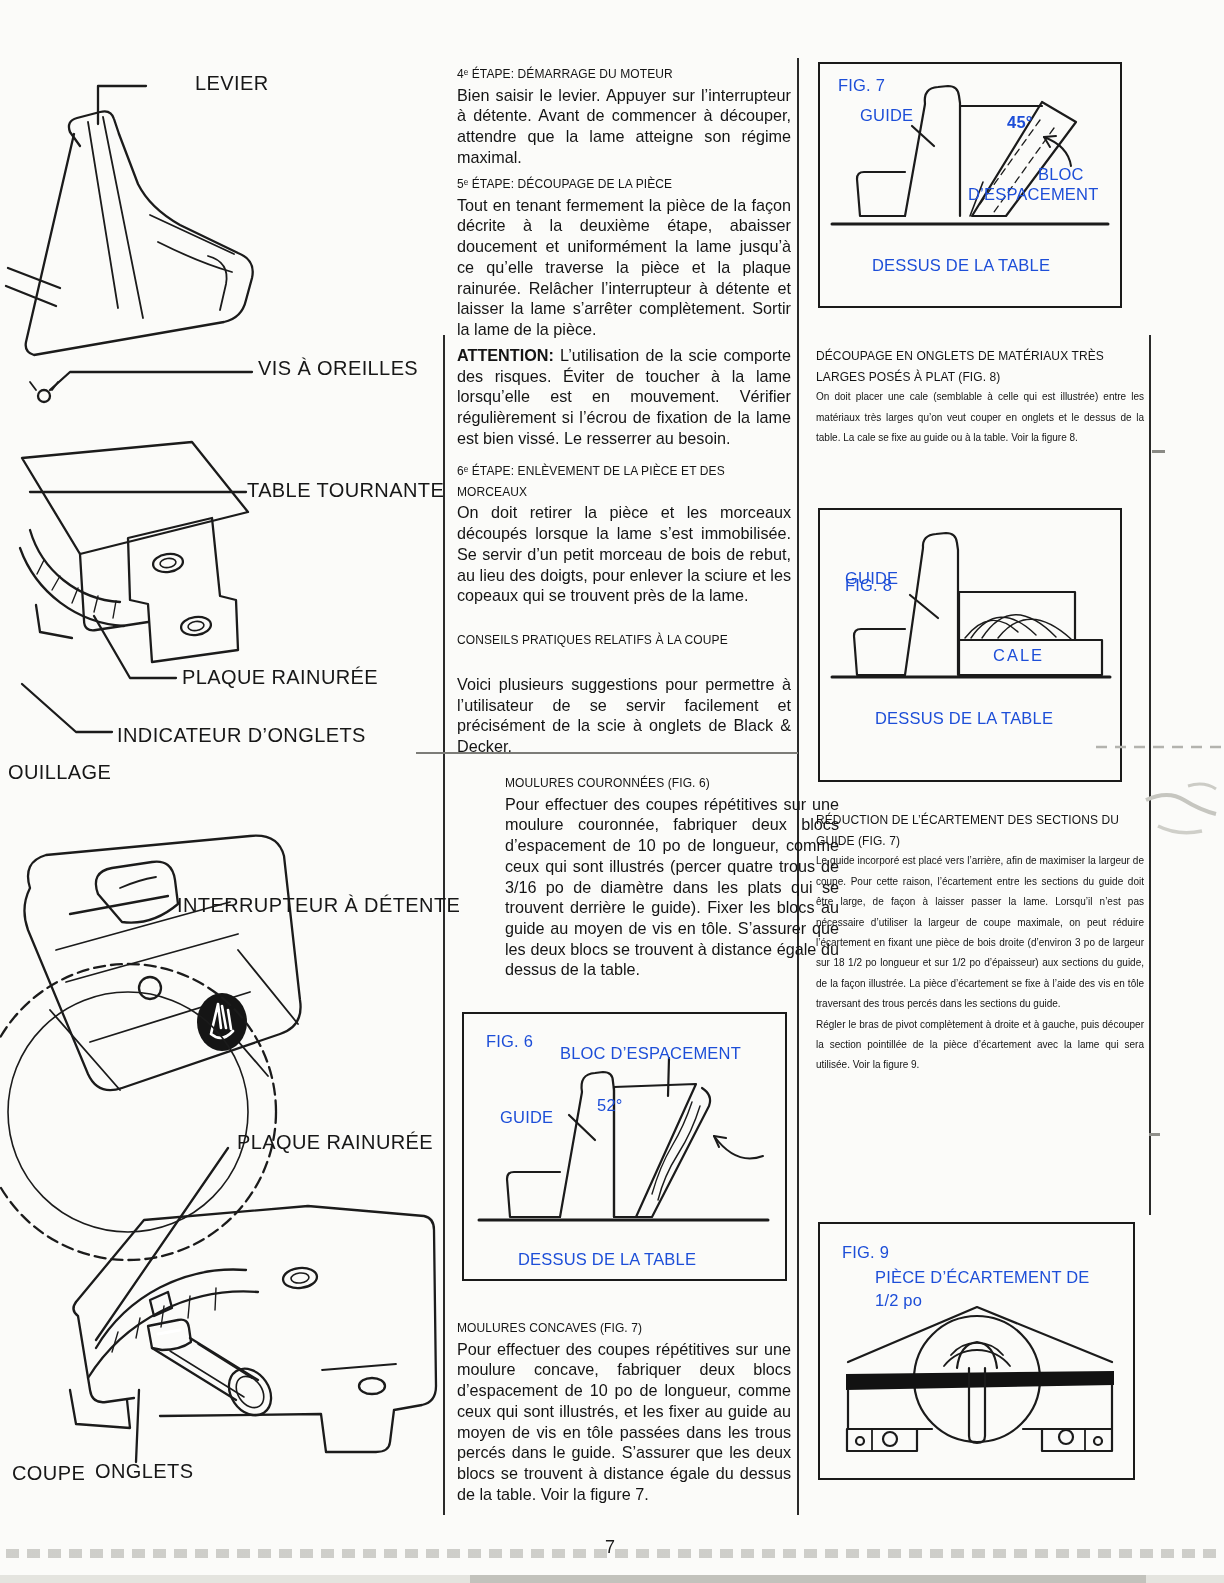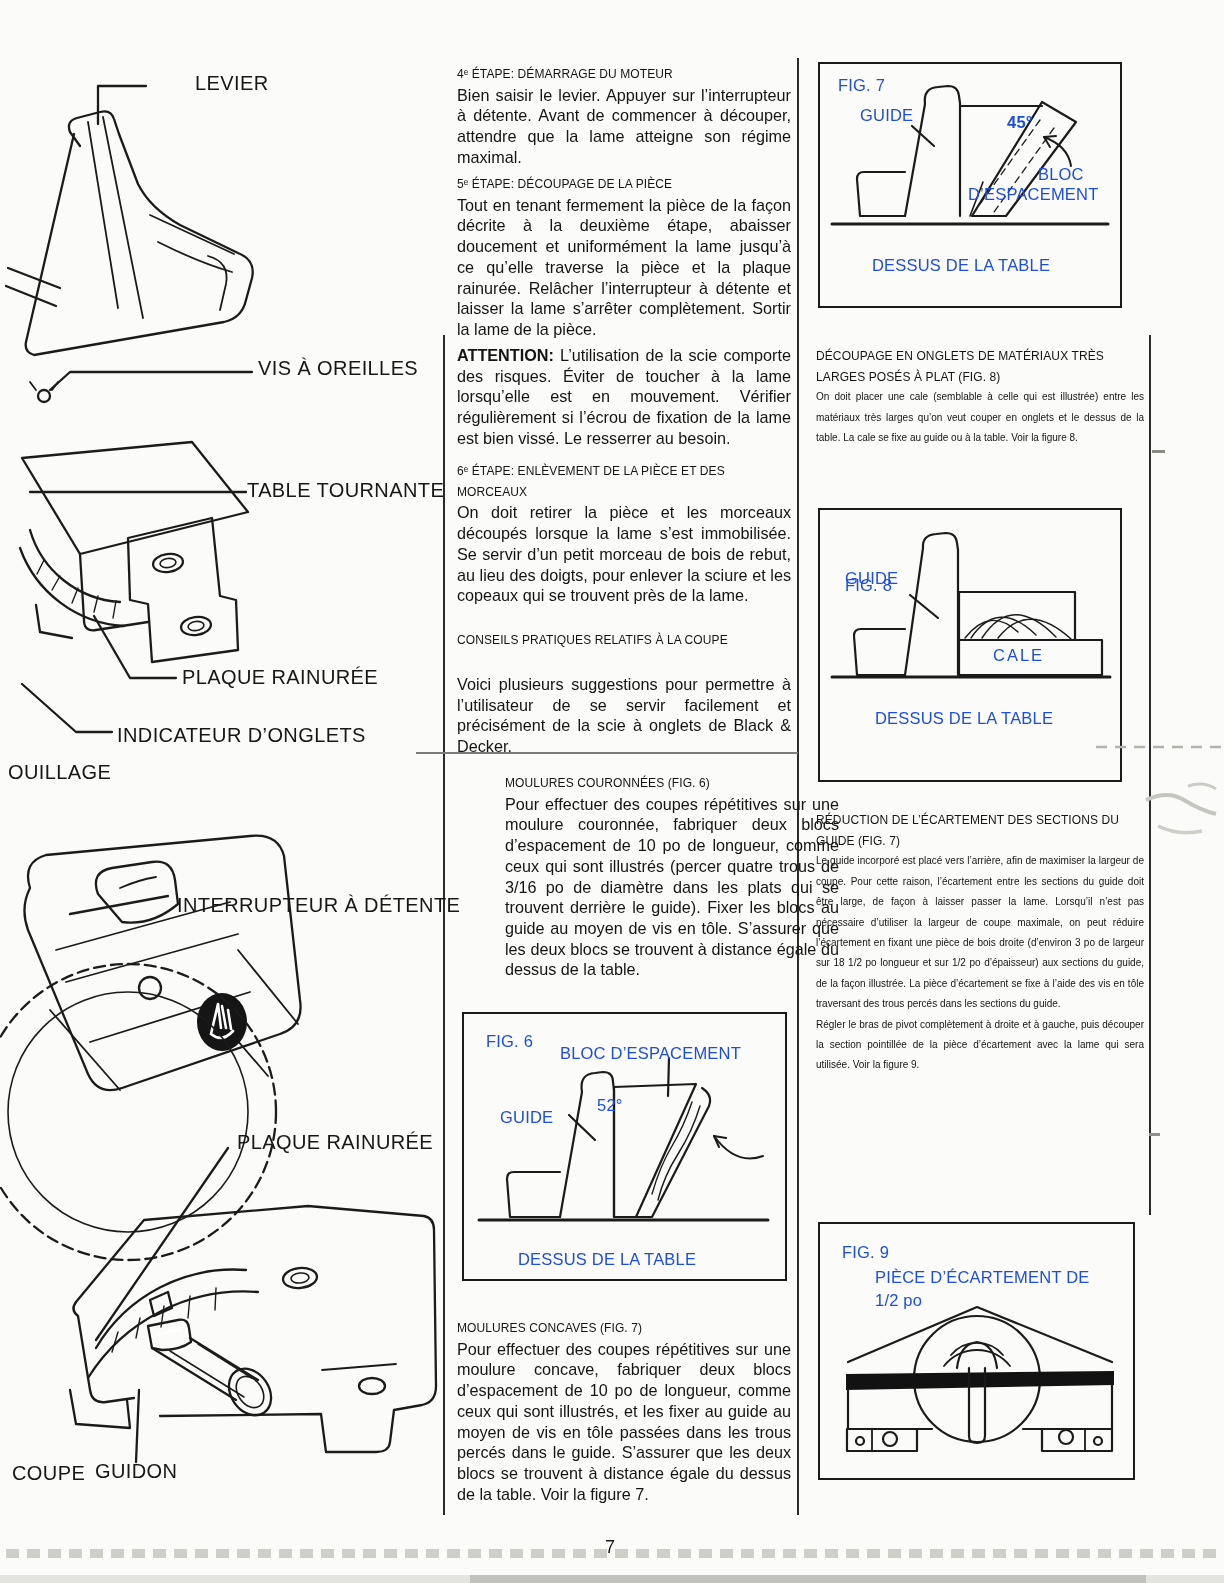--- a/index.html
+++ b/index.html
@@ -109,21 +109,21 @@
       <ellipse cx="300" cy="448" rx="17" ry="10" transform="rotate(-6 300 448)"></ellipse>
       <ellipse cx="300" cy="448" rx="9" ry="5" transform="rotate(-6 300 448)" stroke-width="1.6"></ellipse>
       <ellipse cx="372" cy="556" rx="13" ry="8"></ellipse>
       <path d="M322,540 L396,534" stroke-width="1.8"></path>
       <path d="M136,632 L139,560"></path>
     </g>
   </svg>
   <span class="diag-label" style="left:177px;top:894px;">INTERRUPTEUR À DÉTENTE</span>
   <span class="diag-label" style="left:237px;top:1131px;">PLAQUE RAINURÉE</span>
   <span class="diag-label" style="left:12px;top:1462px;">COUPE</span>
-  <span class="diag-label" style="left:95px;top:1460px;">GUIDON</span>
+  <span class="diag-label" style="left:95px;top:1460px;">ONGLETS</span>
 
   <div class="mid-block" style="top:64px;">
     <div class="heading">4ᵉ ÉTAPE: DÉMARRAGE DU MOTEUR</div>
     <p class="mid-body">Bien saisir le levier. Appuyer sur l’interrupteur à détente. Avant de commencer à découper, attendre que la lame atteigne son régime maximal.</p>
   </div>
 
   <div class="mid-block" style="top:174px;">
     <div class="heading">5ᵉ ÉTAPE: DÉCOUPAGE DE LA PIÈCE</div>
     <p class="mid-body">Tout en tenant fermement la pièce de la façon décrite à la deuxième étape, abaisser doucement et uniformément la lame jusqu’à ce qu’elle traverse la pièce et la plaque rainurée. Relâcher l’interrupteur à détente et laisser la lame s’arrêter complètement. Sortir la lame de la pièce.</p>
   </div>

